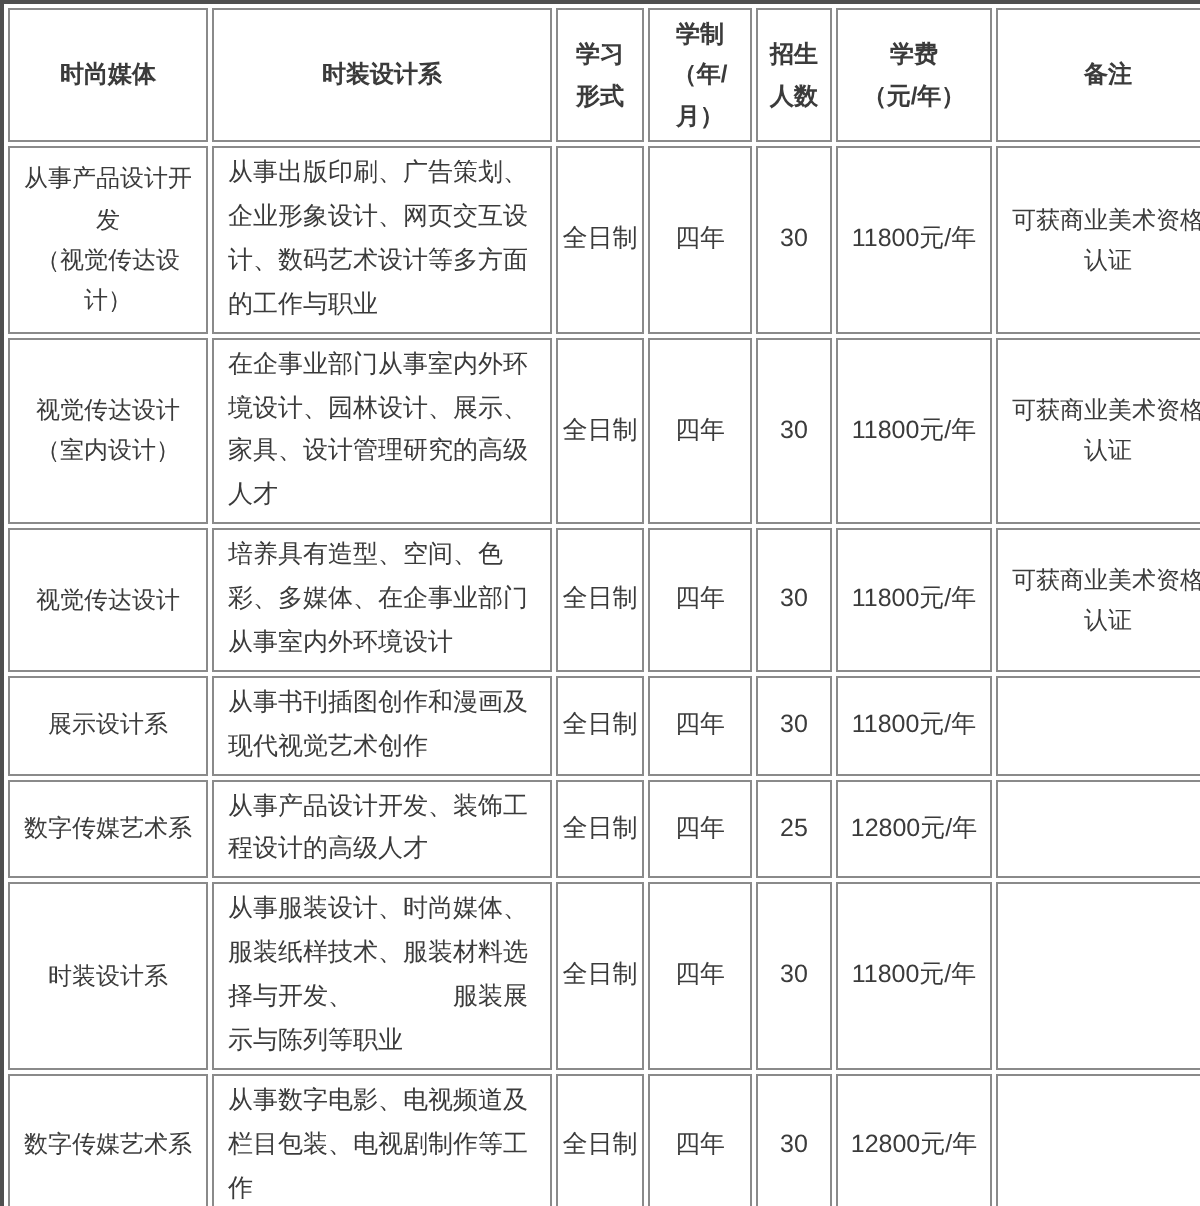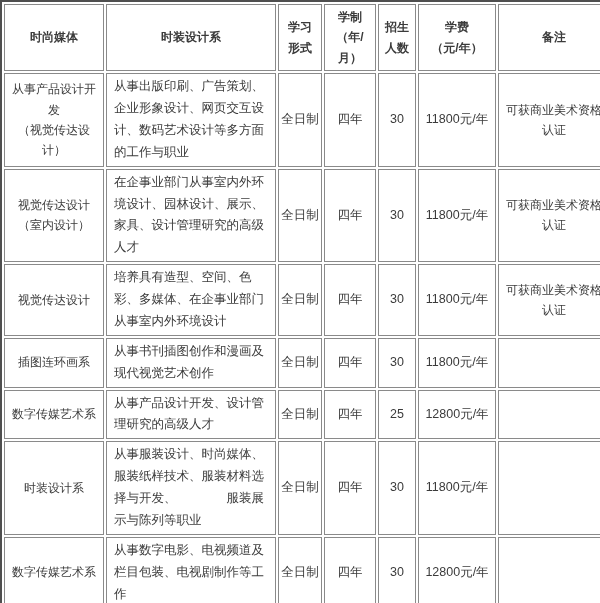--- a/index.html
+++ b/index.html
@@ -115,31 +115,31 @@
       <tr>
         <td class="prewrap">视觉传达设计</td>
         <td class="dir">培养具有造型、空间、色彩、多媒体、在企事业部门从事室内外环境设计</td>
         <td>全日制</td>
         <td>四年</td>
         <td>30</td>
         <td>11800元/年</td>
         <td class="prewrap">可获商业美术资格认证</td>
       </tr>
       <tr>
-        <td class="prewrap">插图连环画系</td>
+        <td class="prewrap">展示设计系</td>
         <td class="dir">从事书刊插图创作和漫画及现代视觉艺术创作</td>
         <td>全日制</td>
         <td>四年</td>
         <td>30</td>
         <td>11800元/年</td>
         <td class="prewrap"></td>
       </tr>
       <tr>
         <td class="prewrap">数字传媒艺术系</td>
-        <td class="dir">从事产品设计开发、设计管理研究的高级人才</td>
+        <td class="dir">从事产品设计开发、装饰工程设计的高级人才</td>
         <td>全日制</td>
         <td>四年</td>
         <td>25</td>
         <td>12800元/年</td>
         <td class="prewrap"></td>
       </tr>
       <tr>
         <td class="prewrap">时装设计系</td>
         <td class="dir">从事服装设计、时尚媒体、服装纸样技术、服装材料选择与开发、　　　　服装展示与陈列等职业</td>
         <td>全日制</td>

